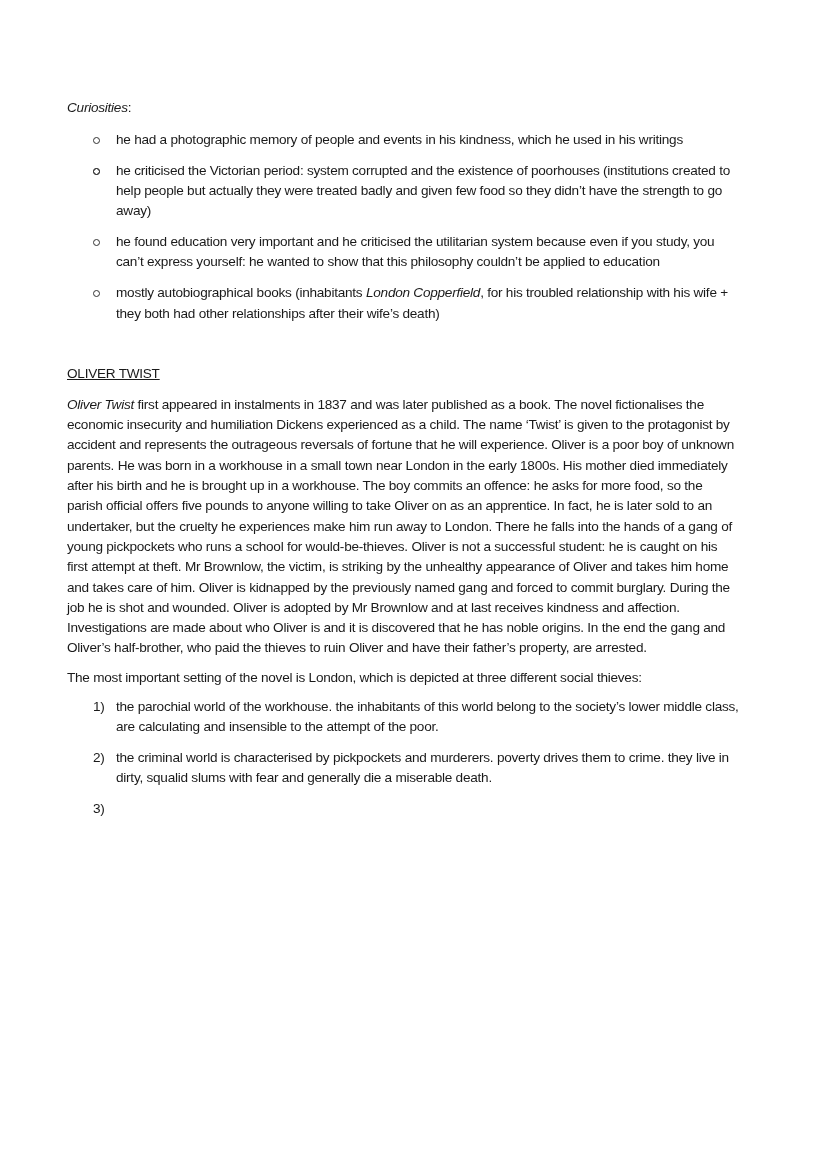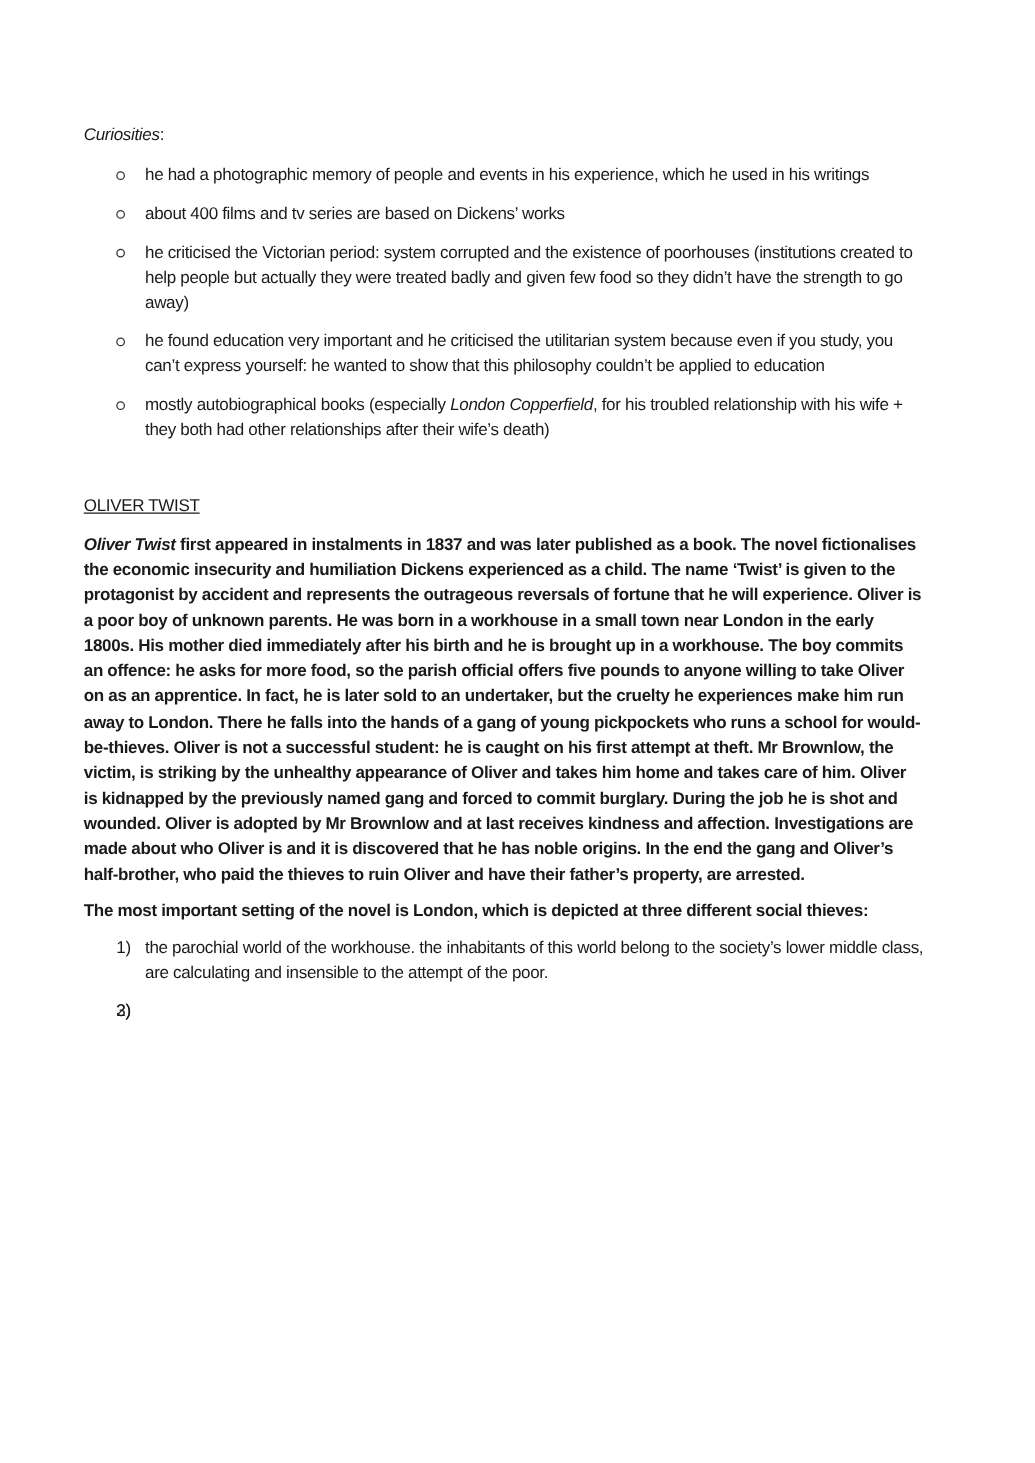--- a/index.html
+++ b/index.html
@@ -12,46 +12,46 @@
     }
     .page { position: absolute; left: 67px; top: 98px; width: 672px; }
     .heading-italic { font-style: italic; margin: 0 0 12px 0; line-height: 20px; }
     ul.curios { list-style: none; margin: 0; padding: 0; }
     ul.curios li { position: relative; padding-left: 49px; line-height: 20.3px; margin-bottom: 10.5px; }
     ul.curios li .bullet {
       position: absolute; left: 26px; top: 7px; width: 5px; height: 5px;
       border: 1.2px solid #333; border-radius: 50%;
     }
     .section-title { text-decoration: underline; margin: 40px 0 11px 0; line-height: 20px; }
-    .para { line-height: 20.3px; margin: 0 0 9px 0; font-weight: bold; }
+    .para { line-height: 20.3px; margin: 0 0 9px 0; }
     .para i { font-style: italic; }
     ol.levels { list-style: none; margin: 0; padding: 0; }
     ol.levels li { position: relative; padding-left: 49px; line-height: 20.3px; margin-bottom: 10.5px; }
     ol.levels li .num { position: absolute; left: 26px; top: 0; }
   </style>
 </head>
 <body>
 
 <div class="page">
 
   <p class="heading-italic"><span>Curiosities</span><span style="font-style:normal">:</span></p>
 
   <ul class="curios">
-    <li><span class="bullet"></span><span>he had a photographic memory of people and events in his experience, which he used in his writings</span></li>
-    <li><span class="bullet"></span><span>about 400 films and tv series are based on Dickens’ works</span></li>
+    <li><span class="bullet"></span><span>he had a photographic memory of people and events in his kindness, which he used in his writings</span></li>
+    <li><span class="bullet"></span></li>
     <li><span class="bullet"></span><span>he criticised the Victorian period: system corrupted and the existence of poorhouses (institutions created to help people but actually they were treated badly and given few food so they didn’t have the strength to go away)</span></li>
     <li><span class="bullet"></span><span>he found education very important and he criticised the utilitarian system because even if you study, you can’t express yourself: he wanted to show that this philosophy couldn’t be applied to education</span></li>
-    <li><span class="bullet"></span><span>mostly autobiographical books (especially </span><i>London Copperfield</i><span>, for his troubled relationship with his wife + they both had other relationships after their wife’s death)</span></li>
+    <li><span class="bullet"></span><span>mostly autobiographical books (inhabitants </span><i>London Copperfield</i><span>, for his troubled relationship with his wife + they both had other relationships after their wife’s death)</span></li>
   </ul>
 
   <p class="section-title">OLIVER TWIST</p>
 
   <p class="para"><i>Oliver Twist</i><span> first appeared in instalments in 1837 and was later published as a book. The novel fictionalises the economic insecurity and humiliation Dickens experienced as a child. The name ‘Twist’ is given to the protagonist by accident and represents the outrageous reversals of fortune that he will experience. Oliver is a poor boy of unknown parents. He was born in a workhouse in a small town near London in the early 1800s. His mother died immediately after his birth and he is brought up in a workhouse. The boy commits an offence: he asks for more food, so the parish official offers five pounds to anyone willing to take Oliver on as an apprentice. In fact, he is later sold to an undertaker, but the cruelty he experiences make him run away to London. There he falls into the hands of a gang of young pickpockets who runs a school for would-be-thieves. Oliver is not a successful student: he is caught on his first attempt at theft. Mr Brownlow, the victim, is striking by the unhealthy appearance of Oliver and takes him home and takes care of him. Oliver is kidnapped by the previously named gang and forced to commit burglary. During the job he is shot and wounded. Oliver is adopted by Mr Brownlow and at last receives kindness and affection. Investigations are made about who Oliver is and it is discovered that he has noble origins. In the end the gang and Oliver’s half-brother, who paid the thieves to ruin Oliver and have their father’s property, are arrested.</span></p>
 
   <p class="para">The most important setting of the novel is London, which is depicted at three different social thieves:</p>
 
   <ol class="levels">
     <li><span class="num">1)</span><span>the parochial world of the workhouse. the inhabitants of this world belong to the society’s lower middle class, are calculating and insensible to the attempt of the poor.</span></li>
-    <li><span class="num">2)</span></li>
+    <li><span class="num">2)</span><span> the criminal world is characterised by pickpockets and murderers. poverty drives them to crime. they live in dirty, squalid slums with fear and generally die a miserable death.</span></li>
     <li><span class="num">3)</span></li>
   </ol>
 
 </div>
 
 </body></html>

